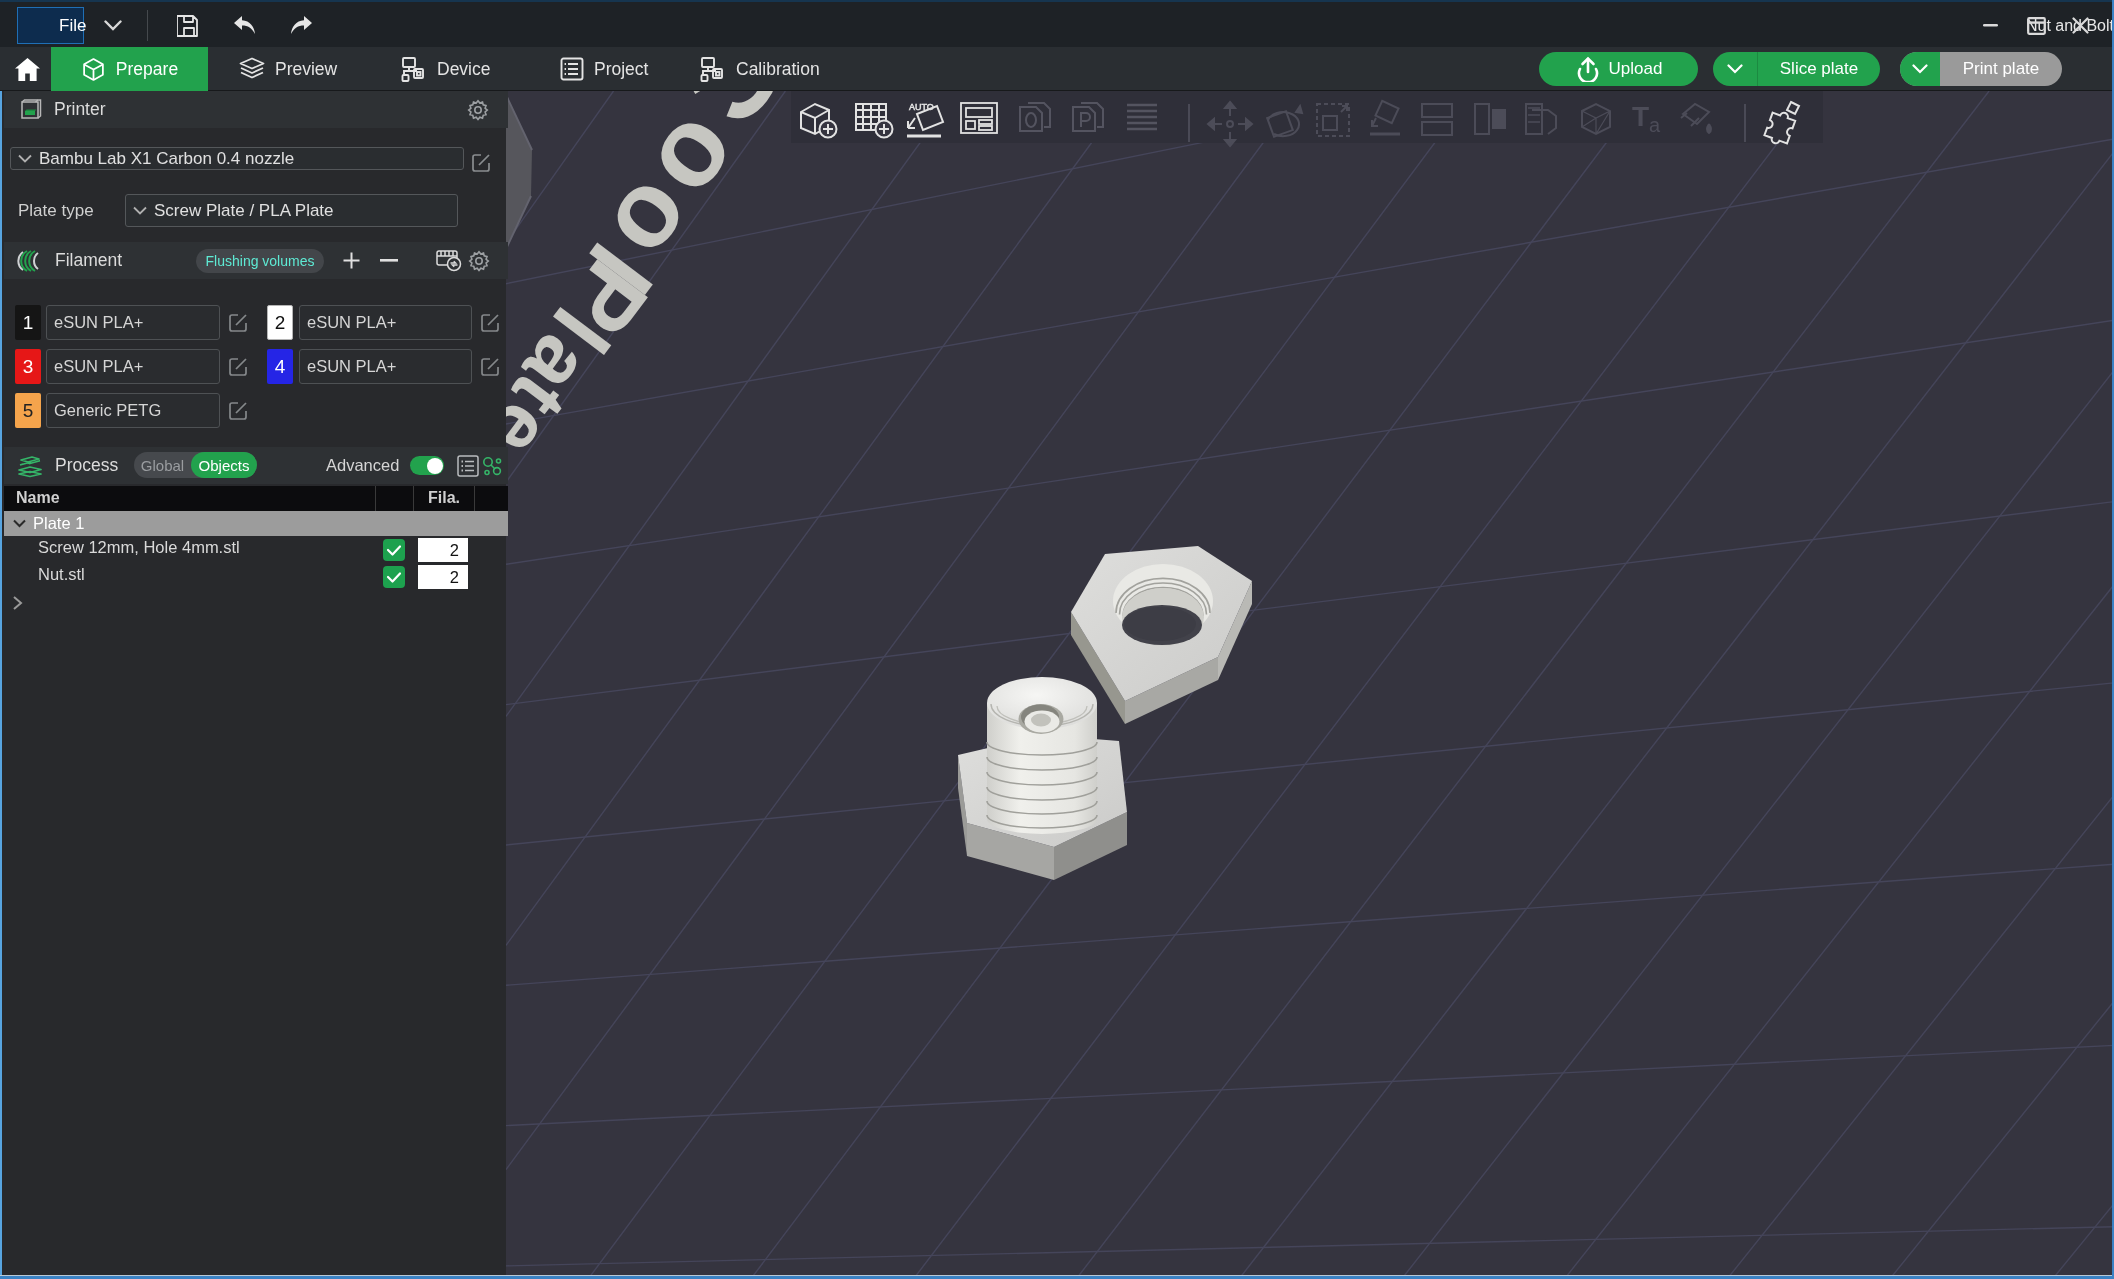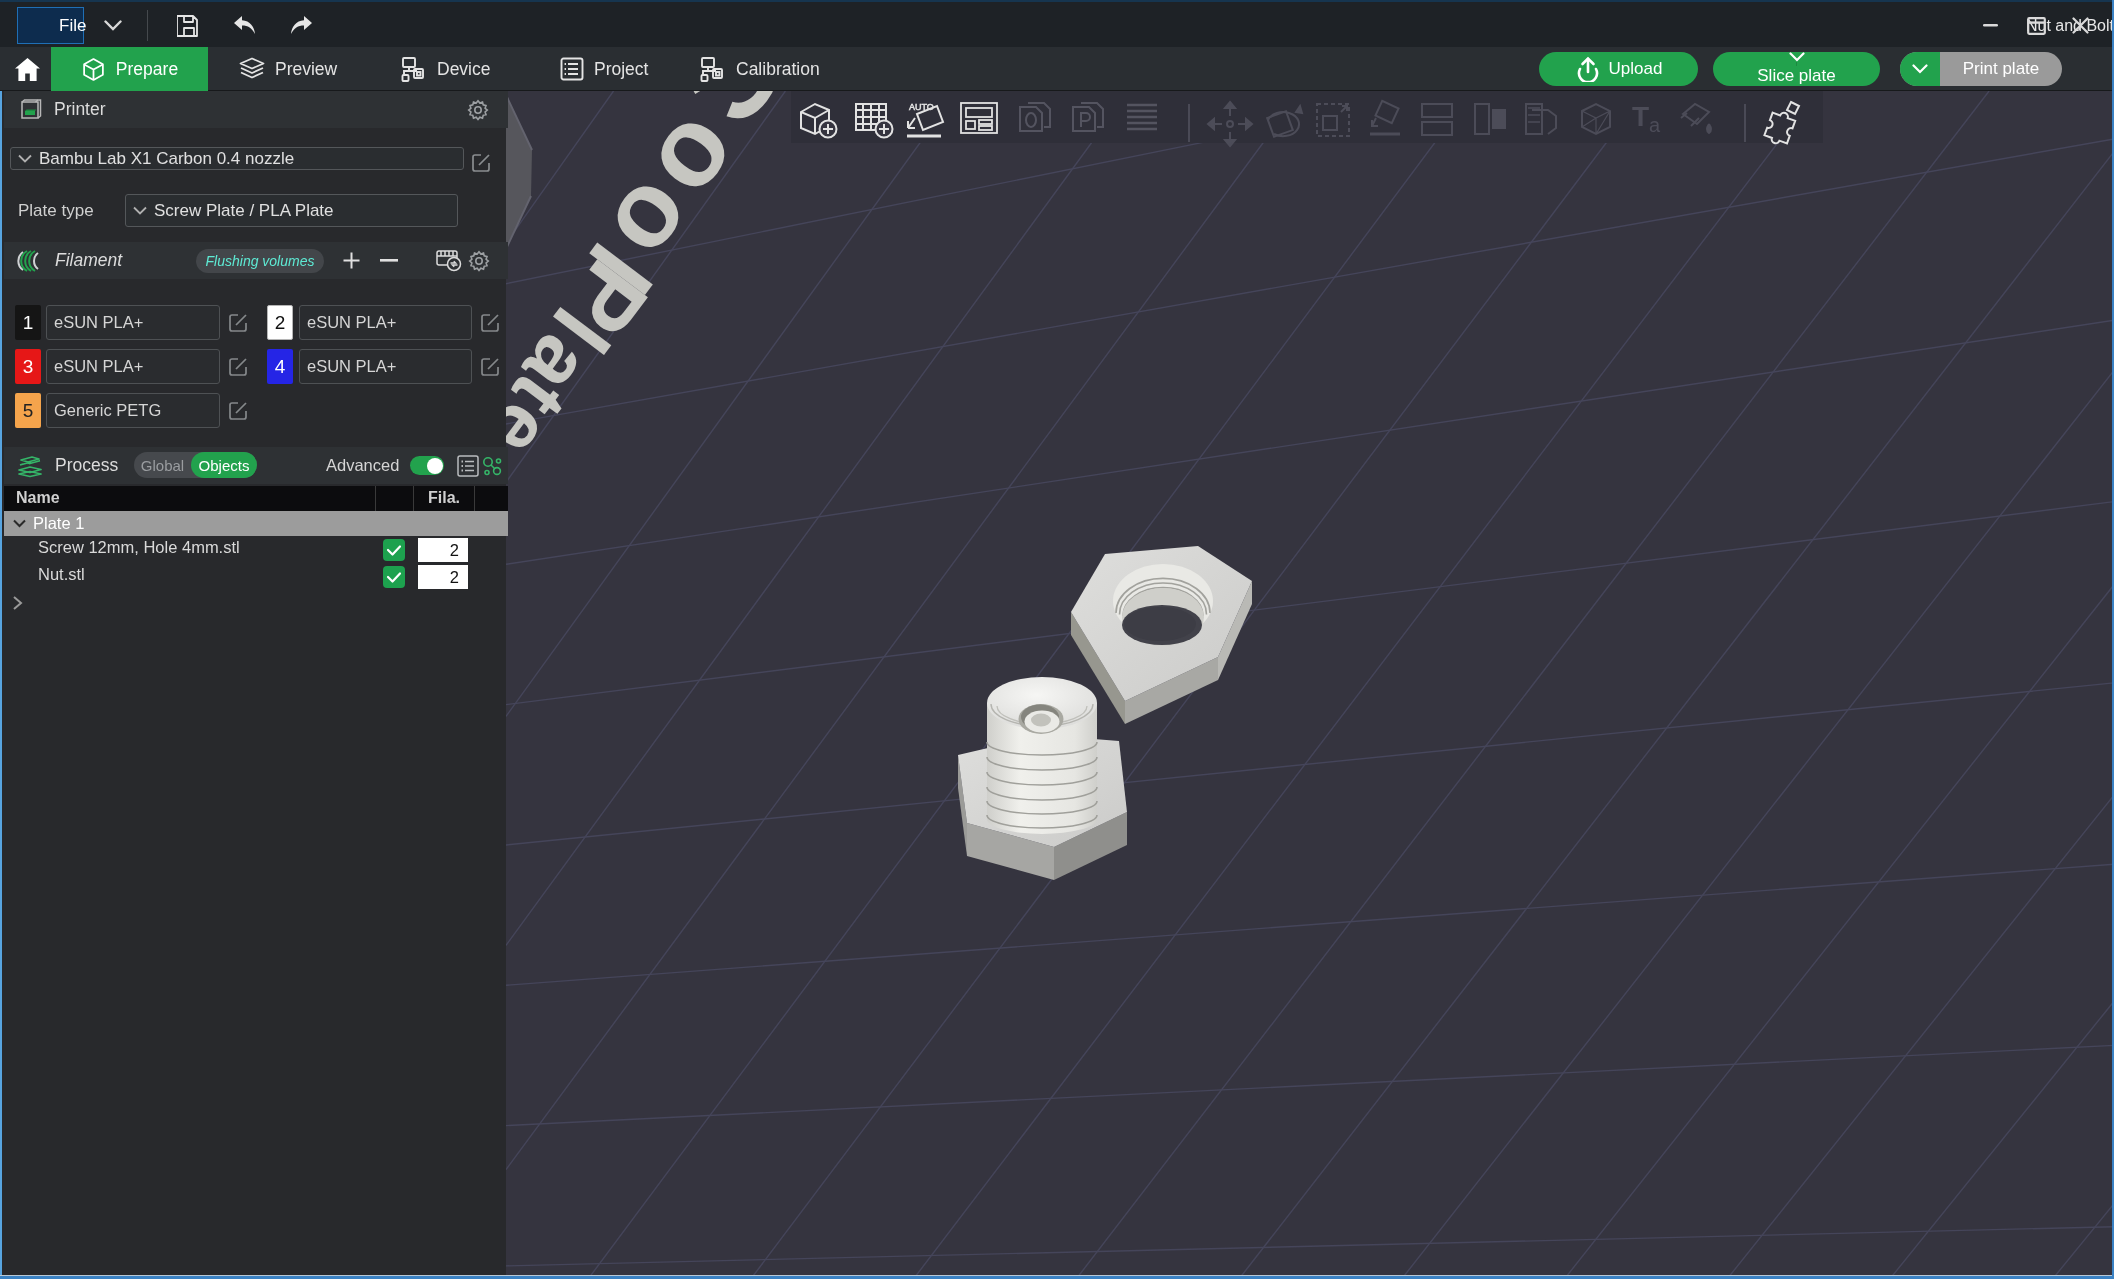--- a/index.html
+++ b/index.html
@@ -151,21 +151,21 @@
     <div class="actbtn" style="left:1539px;width:159px;background:#22a24d;justify-content:center;">
       <svg width="26" height="26" viewBox="0 0 26 26" style="margin-right:8px;">
           <g stroke="#fff" stroke-width="2.6" fill="none" stroke-linecap="round">
             <path d="M13 3 v13"></path>
             <path d="M7.5 8 L13 2.5 L18.5 8"></path>
             <path d="M5 13 a9 9 0 1 0 16 0"></path>
           </g>
         </svg>
       <span>Upload</span>
     </div>
-    <div class="actbtn" style="left:1713px;width:167px;background:#22a24d;flex-direction:column;">
+    <div class="actbtn" style="left:1713px;width:167px;background:#22a24d;">
       <div style="width:44px;display:flex;justify-content:center;">
           <svg width="16" height="10" viewBox="0 0 16 10">
             <path d="M1.5 1.5 L8 8 L14.5 1.5" stroke="#fff" stroke-width="2.2" fill="none" stroke-linecap="round"></path>
           </svg>
         </div>
       <div style="width:1px;height:34px;background:#1c8a41;"></div>
       <span style="flex:1;text-align:center;">Slice plate</span>
     </div>
     <div class="actbtn" style="left:1900px;width:162px;background:#9a9a9a;overflow:hidden;">
       <div style="width:40px;height:34px;background:#22a24d;display:flex;align-items:center;justify-content:center;">
@@ -398,21 +398,21 @@
         </g>
       </svg>
     <div class="label17" style="left:16px;top:110px;">Plate type</div>
     <div class="combo" style="left:123px;top:103px;width:333px;height:33px;">
       <svg class="chev" width="14" height="9" viewBox="0 0 14 9">
           <path d="M1 1.5 L7 7.5 L13 1.5" stroke="#b0b0b0" stroke-width="1.8" fill="none"></path>
         </svg>
       <span>Screw Plate / PLA Plate</span>
     </div>
 
-    <div class="sechead" style="top:151px;font-style:italic;">
+    <div class="sechead" style="top:151px;">
       <svg width="26" height="26" viewBox="0 0 26 26" style="margin-left:13px;">
           <g fill="none" stroke-width="2">
             <path d="M6 4 a11 11 0 0 0 0 18" stroke="#cfd2d4"></path>
             <path d="M10 3 a11.5 11.5 0 0 0 0 20" stroke="#22a24d"></path>
             <path d="M14 3 a11.5 11.5 0 0 0 0 20" stroke="#22a24d"></path>
             <path d="M18 3 a11.5 11.5 0 0 0 0 20" stroke="#22a24d"></path>
             <path d="M21 5 a10 10 0 0 0 0 16" stroke="#cfd2d4"></path>
           </g>
         </svg>
       <span class="stitle">Filament</span>

